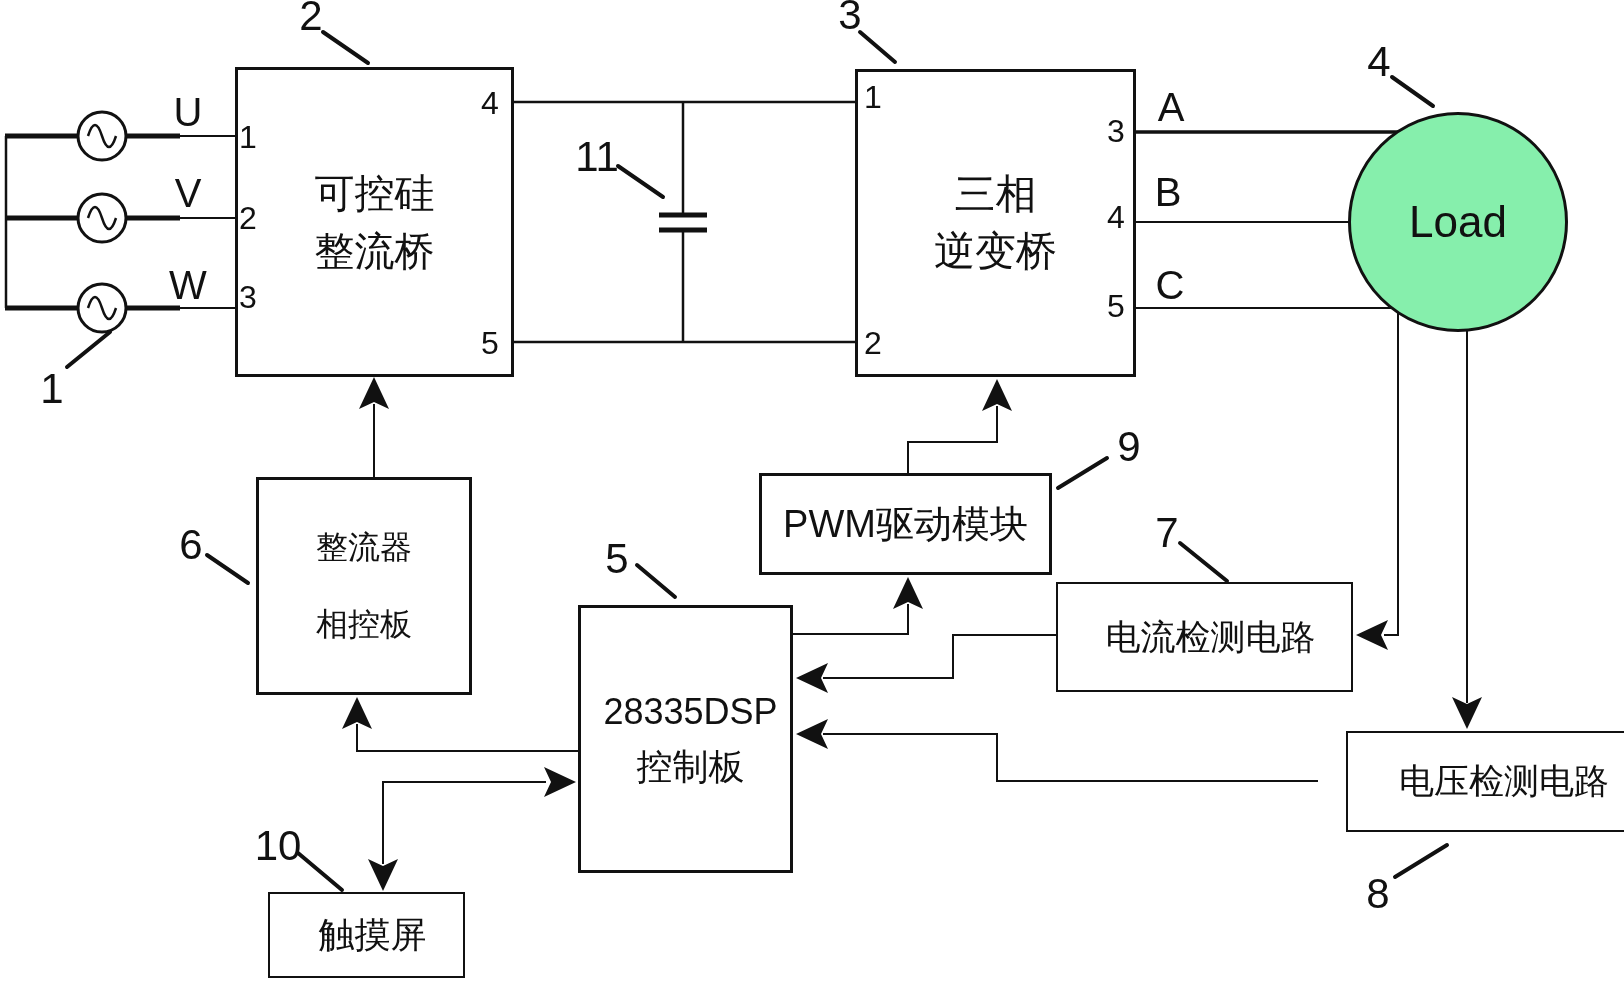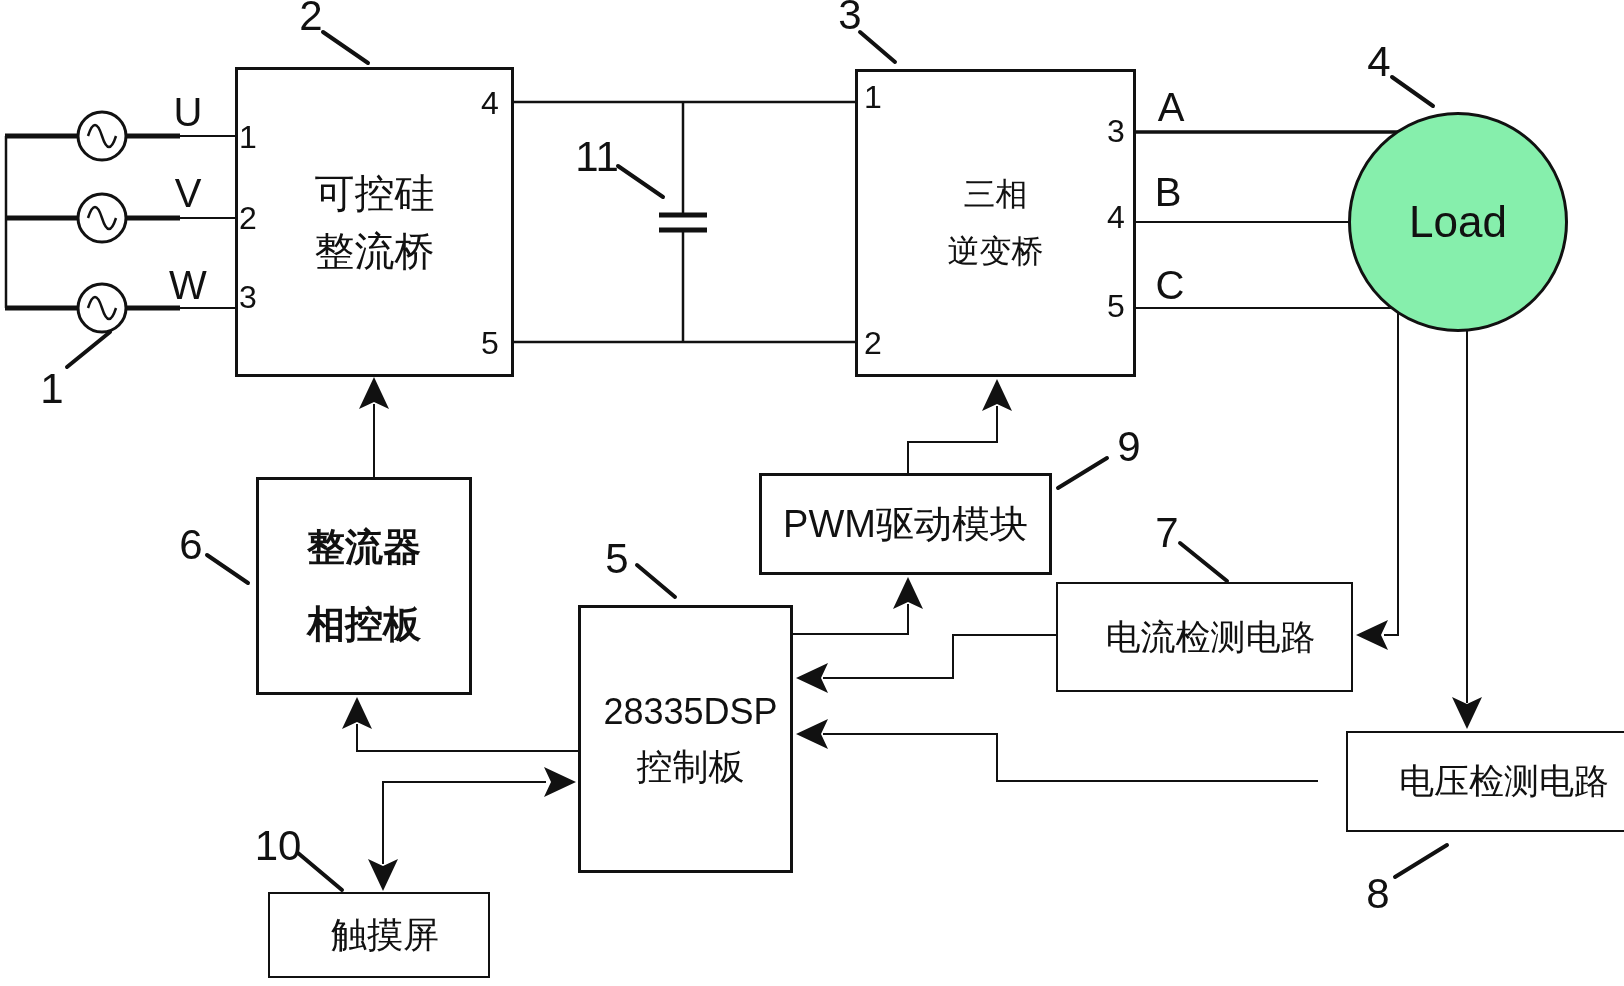--- a/index.html
+++ b/index.html
@@ -10,22 +10,22 @@
   }
   .wires{position:absolute;left:0;top:0;width:1624px;height:986px;}
   .box{
     position:absolute;background:#ffffff;border:3px solid #111;
     box-sizing:border-box;display:flex;flex-direction:column;
     align-items:center;justify-content:center;text-align:center;
   }
   .box.thin{border-width:2px;padding-left:12px;}
   .bl{display:block;white-space:nowrap;}
   .rectifier-box .bl{font-size:40px;line-height:58px;}
-  .inverter-box .bl{font-size:32px;line-height:57px;}
-  .phase-box .bl{font-size:38px;line-height:77px;font-weight:bold;}
+  .inverter-box .bl{font-size:41px;line-height:57px;}
+  .phase-box .bl{font-size:32px;line-height:77px;}
   .dsp-box .bl{font-size:36px;line-height:55px;}
   .pwm-box .bl{font-size:38px;}
   .detect-box .bl{font-size:35px;}
   .touch-box .bl{font-size:36px;}
   .load-circle{
     position:absolute;left:1348px;top:112px;width:220px;height:220px;
     border:3px solid #111;border-radius:50%;background:#86efac;
     display:flex;align-items:center;justify-content:center;
     font-size:44px;box-sizing:border-box;
   }
@@ -183,21 +183,21 @@
   </div>
 
   <div class="box thin detect-box" style="left:1056px;top:582px;width:297px;height:110px;">
     <span class="bl">电流检测电路</span>
   </div>
 
   <div class="box thin detect-box" style="left:1318px;top:731px;width:304px;height:101px;margin-left:28px;">
     <span class="bl">电压检测电路</span>
   </div>
 
-  <div class="box thin touch-box" style="left:268px;top:892px;width:222px;height:86px;">
+  <div class="box thin touch-box" style="left:268px;top:892px;width:197px;height:86px;">
     <span class="bl">触摸屏</span>
   </div>
 
   <span class="lbl port" style="left:248px;top:137px;">1</span>
   <span class="lbl port" style="left:248px;top:218px;">2</span>
   <span class="lbl port" style="left:248px;top:297px;">3</span>
   <span class="lbl port" style="left:490px;top:103px;">4</span>
   <span class="lbl port" style="left:490px;top:343px;">5</span>
 
   <span class="lbl port" style="left:873px;top:97px;">1</span>

